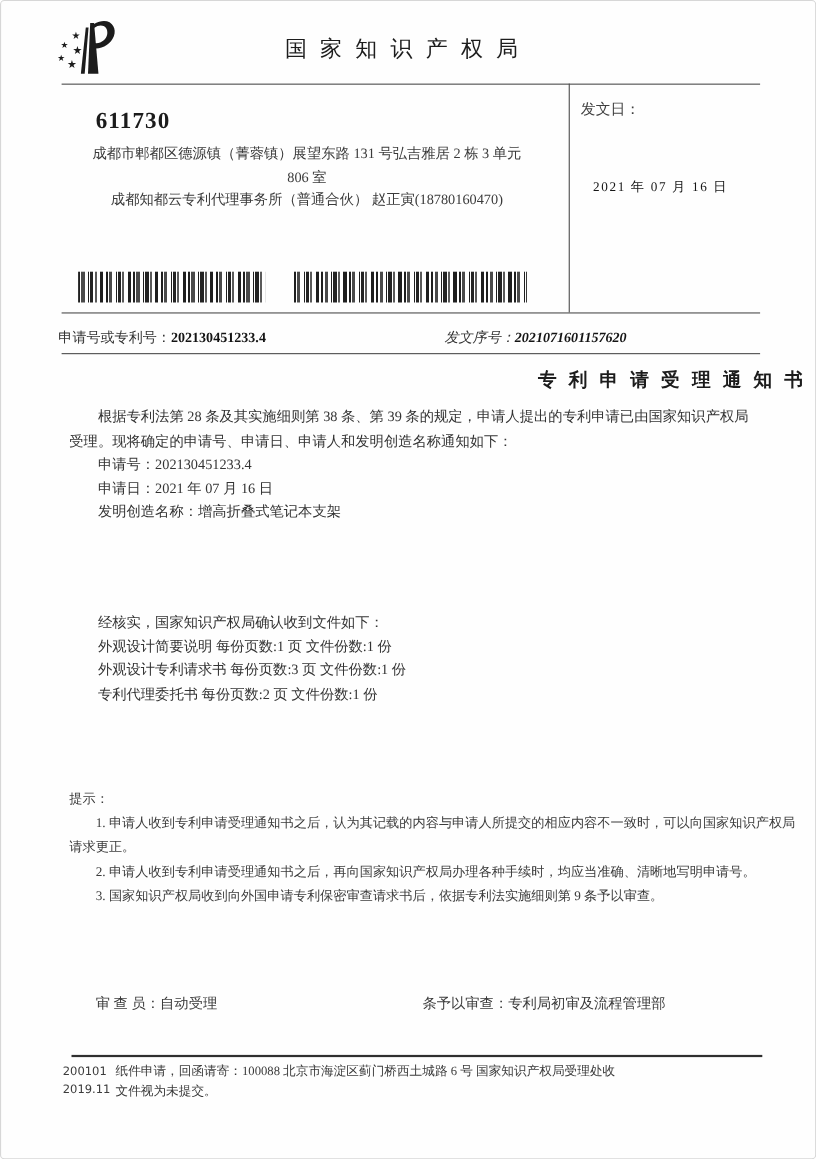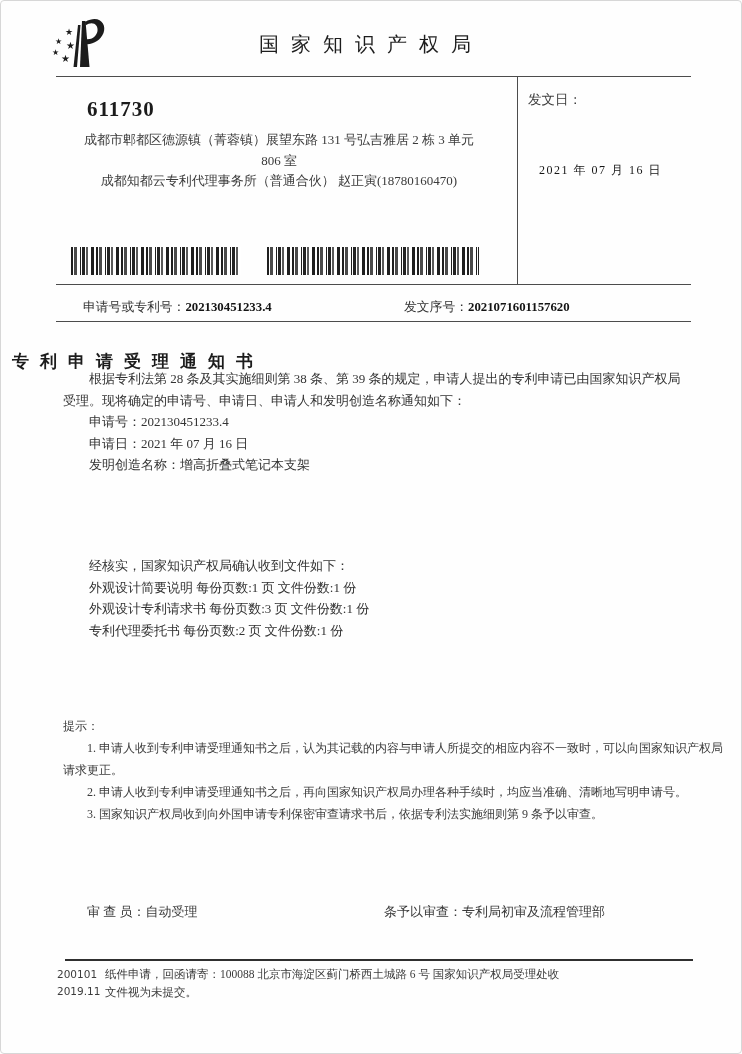--- a/index.html
+++ b/index.html
@@ -26,24 +26,24 @@
     background:repeating-linear-gradient(90deg,
       #1f1f1f 0 2px,#fff 2px 3px,#4a4a4a 3px 6px,#fff 6px 9px,
       #1f1f1f 9px 10px,#fff 10px 11px,#232323 11px 14px,#fff 14px 15px,
       #5a5a5a 15px 17px,#fff 17px 20px,#1f1f1f 20px 23px,#fff 23px 25px);
   }
   #barcode-left{left:70px;width:170px;}
   #barcode-right{left:266px;width:212px;}
   
   .ref{top:298px;font-size:12.8px;color:#333;}
   .ref b{color:#141414;}
-  #ref-app{left:82px;}
-  #ref-serial{left:403px;}
+  #ref-app{left:52px;}
+  #ref-serial{left:403px;font-style:italic;}
   
-  #notice-title{left:0;right:0;top:333px;text-align:left;font-size:17px;font-weight:bold;letter-spacing:11px;color:#1c1c1c;text-indent:11px;margin-top:16px;}
+  #notice-title{left:0;right:0;top:333px;text-align:right;font-size:17px;font-weight:bold;letter-spacing:11px;color:#1c1c1c;text-indent:11px;}
   .bodyblock{left:62px;width:640px;font-size:13px;line-height:21.5px;color:#333;}
   #body-a{top:367px;}
   #body-b{top:530px;margin-top:24px;}
   .ind{text-indent:2em;}
   
   #tips{top:714px;left:62px;width:640px;font-size:12px;line-height:22px;color:#3b3b3b;}
   
   .sign{top:902px;font-size:13px;color:#3a3a3a;}
   #sign-examiner{left:86px;}
   #sign-dept{left:383px;}

